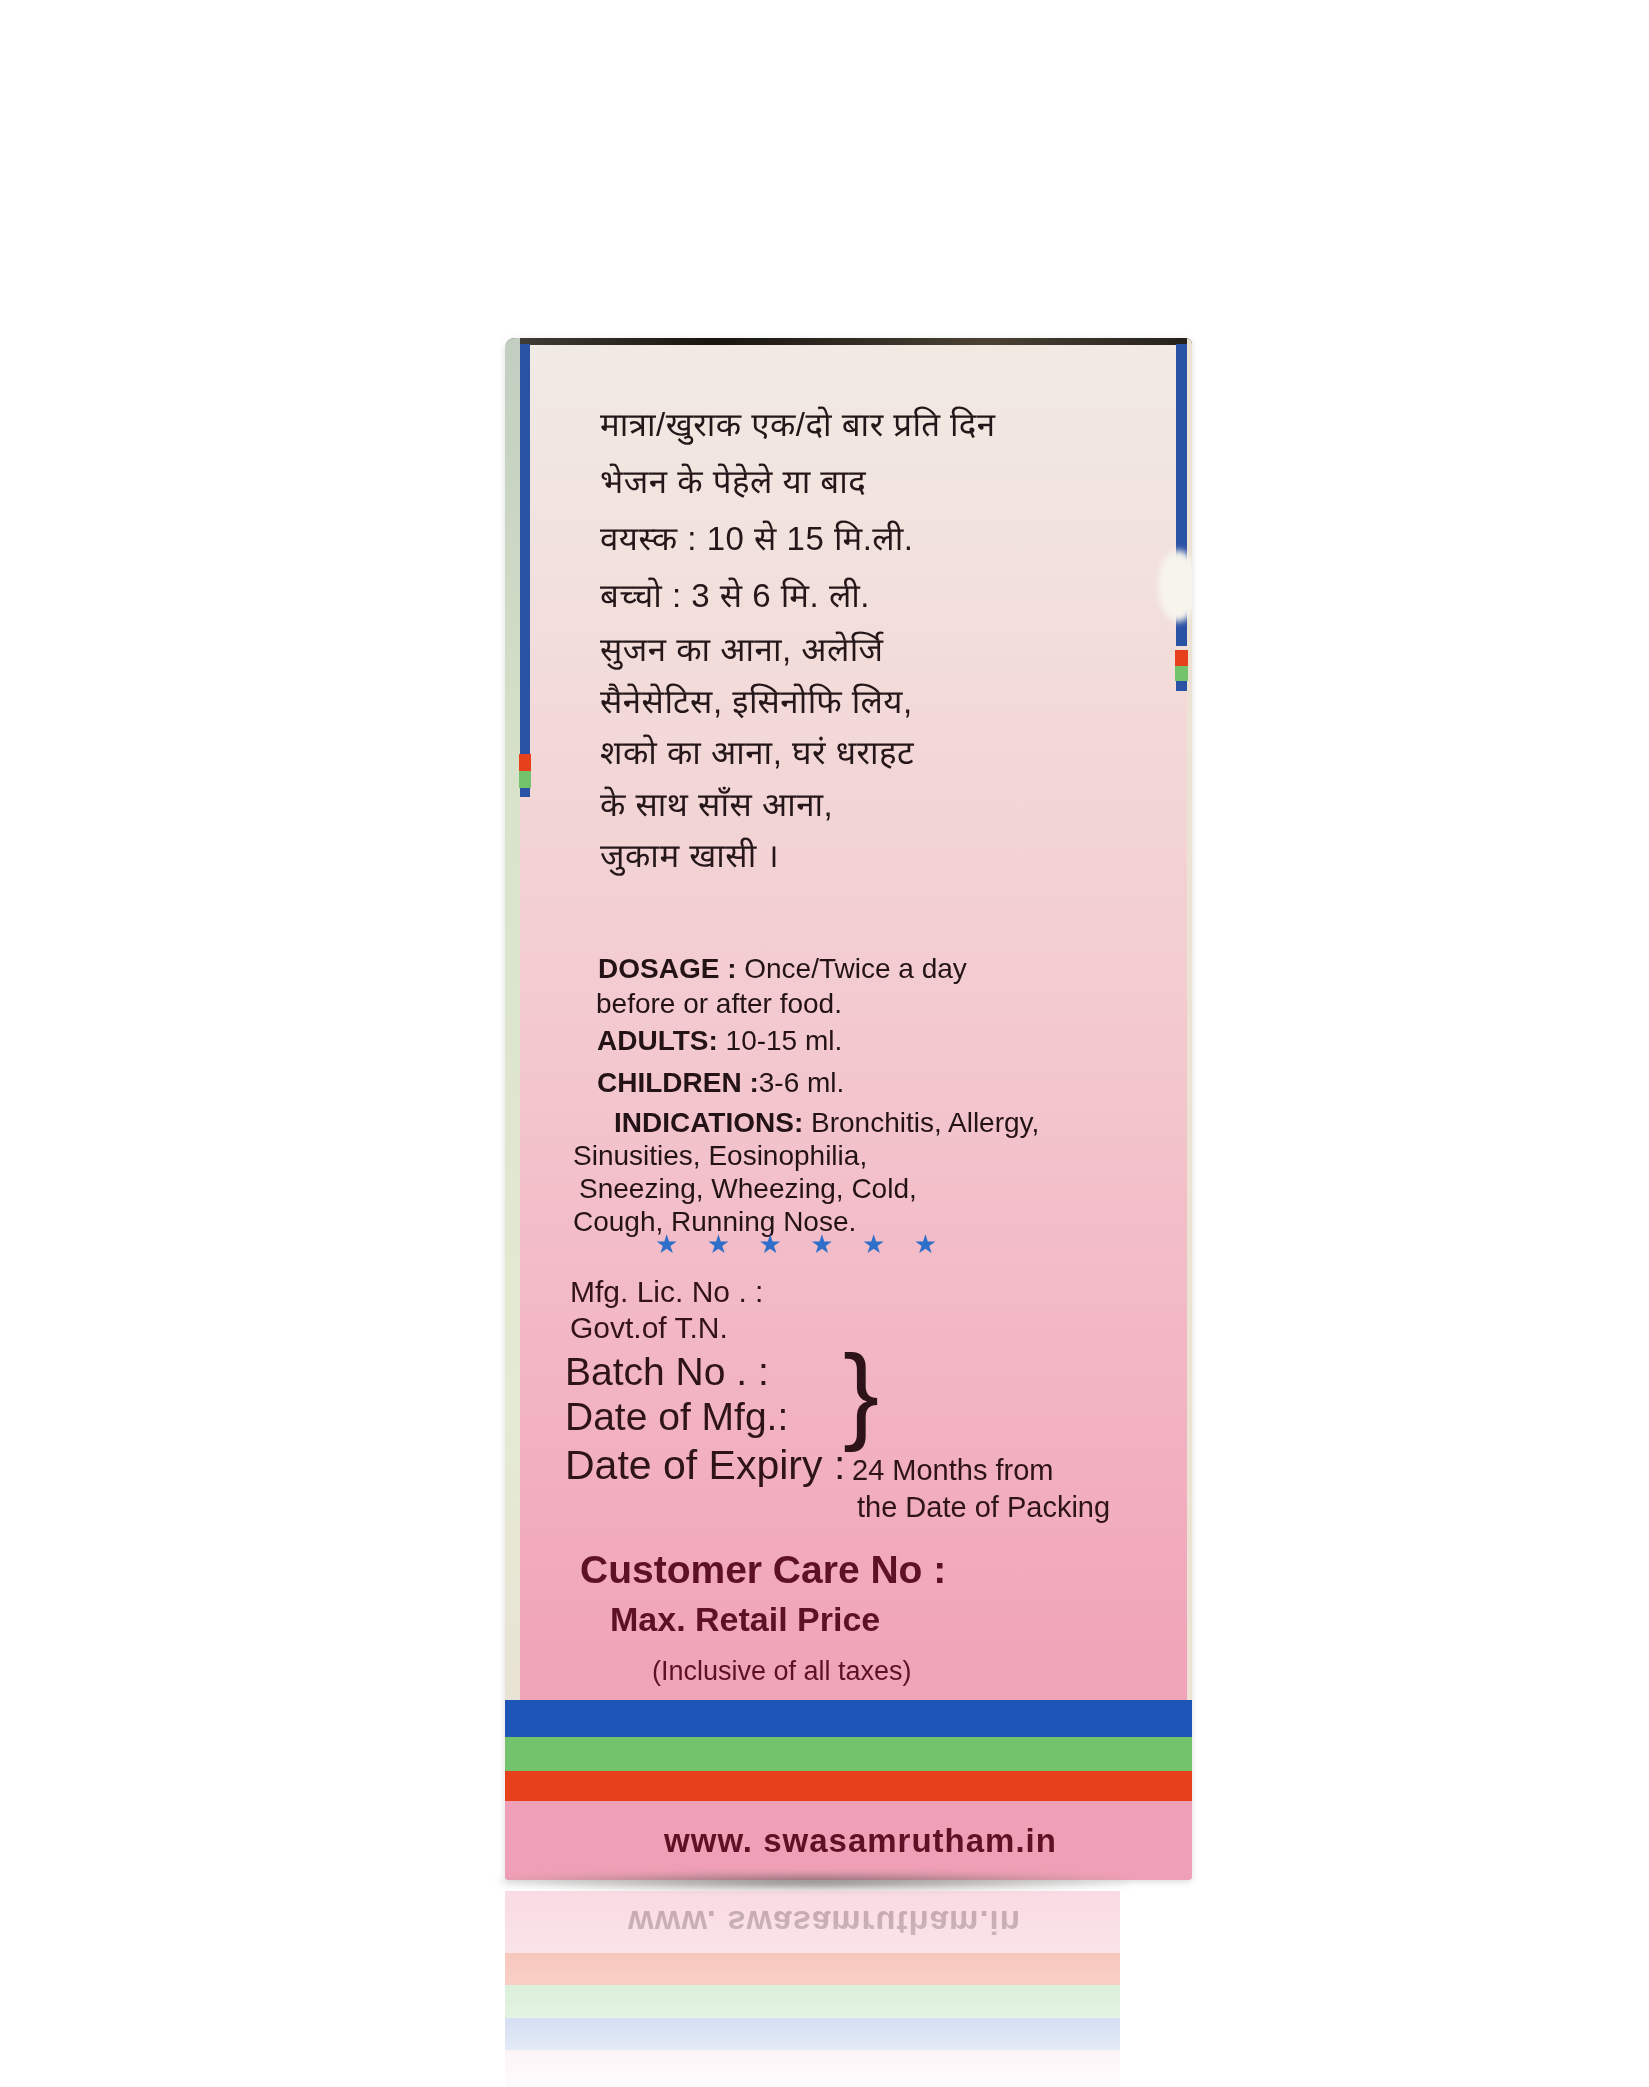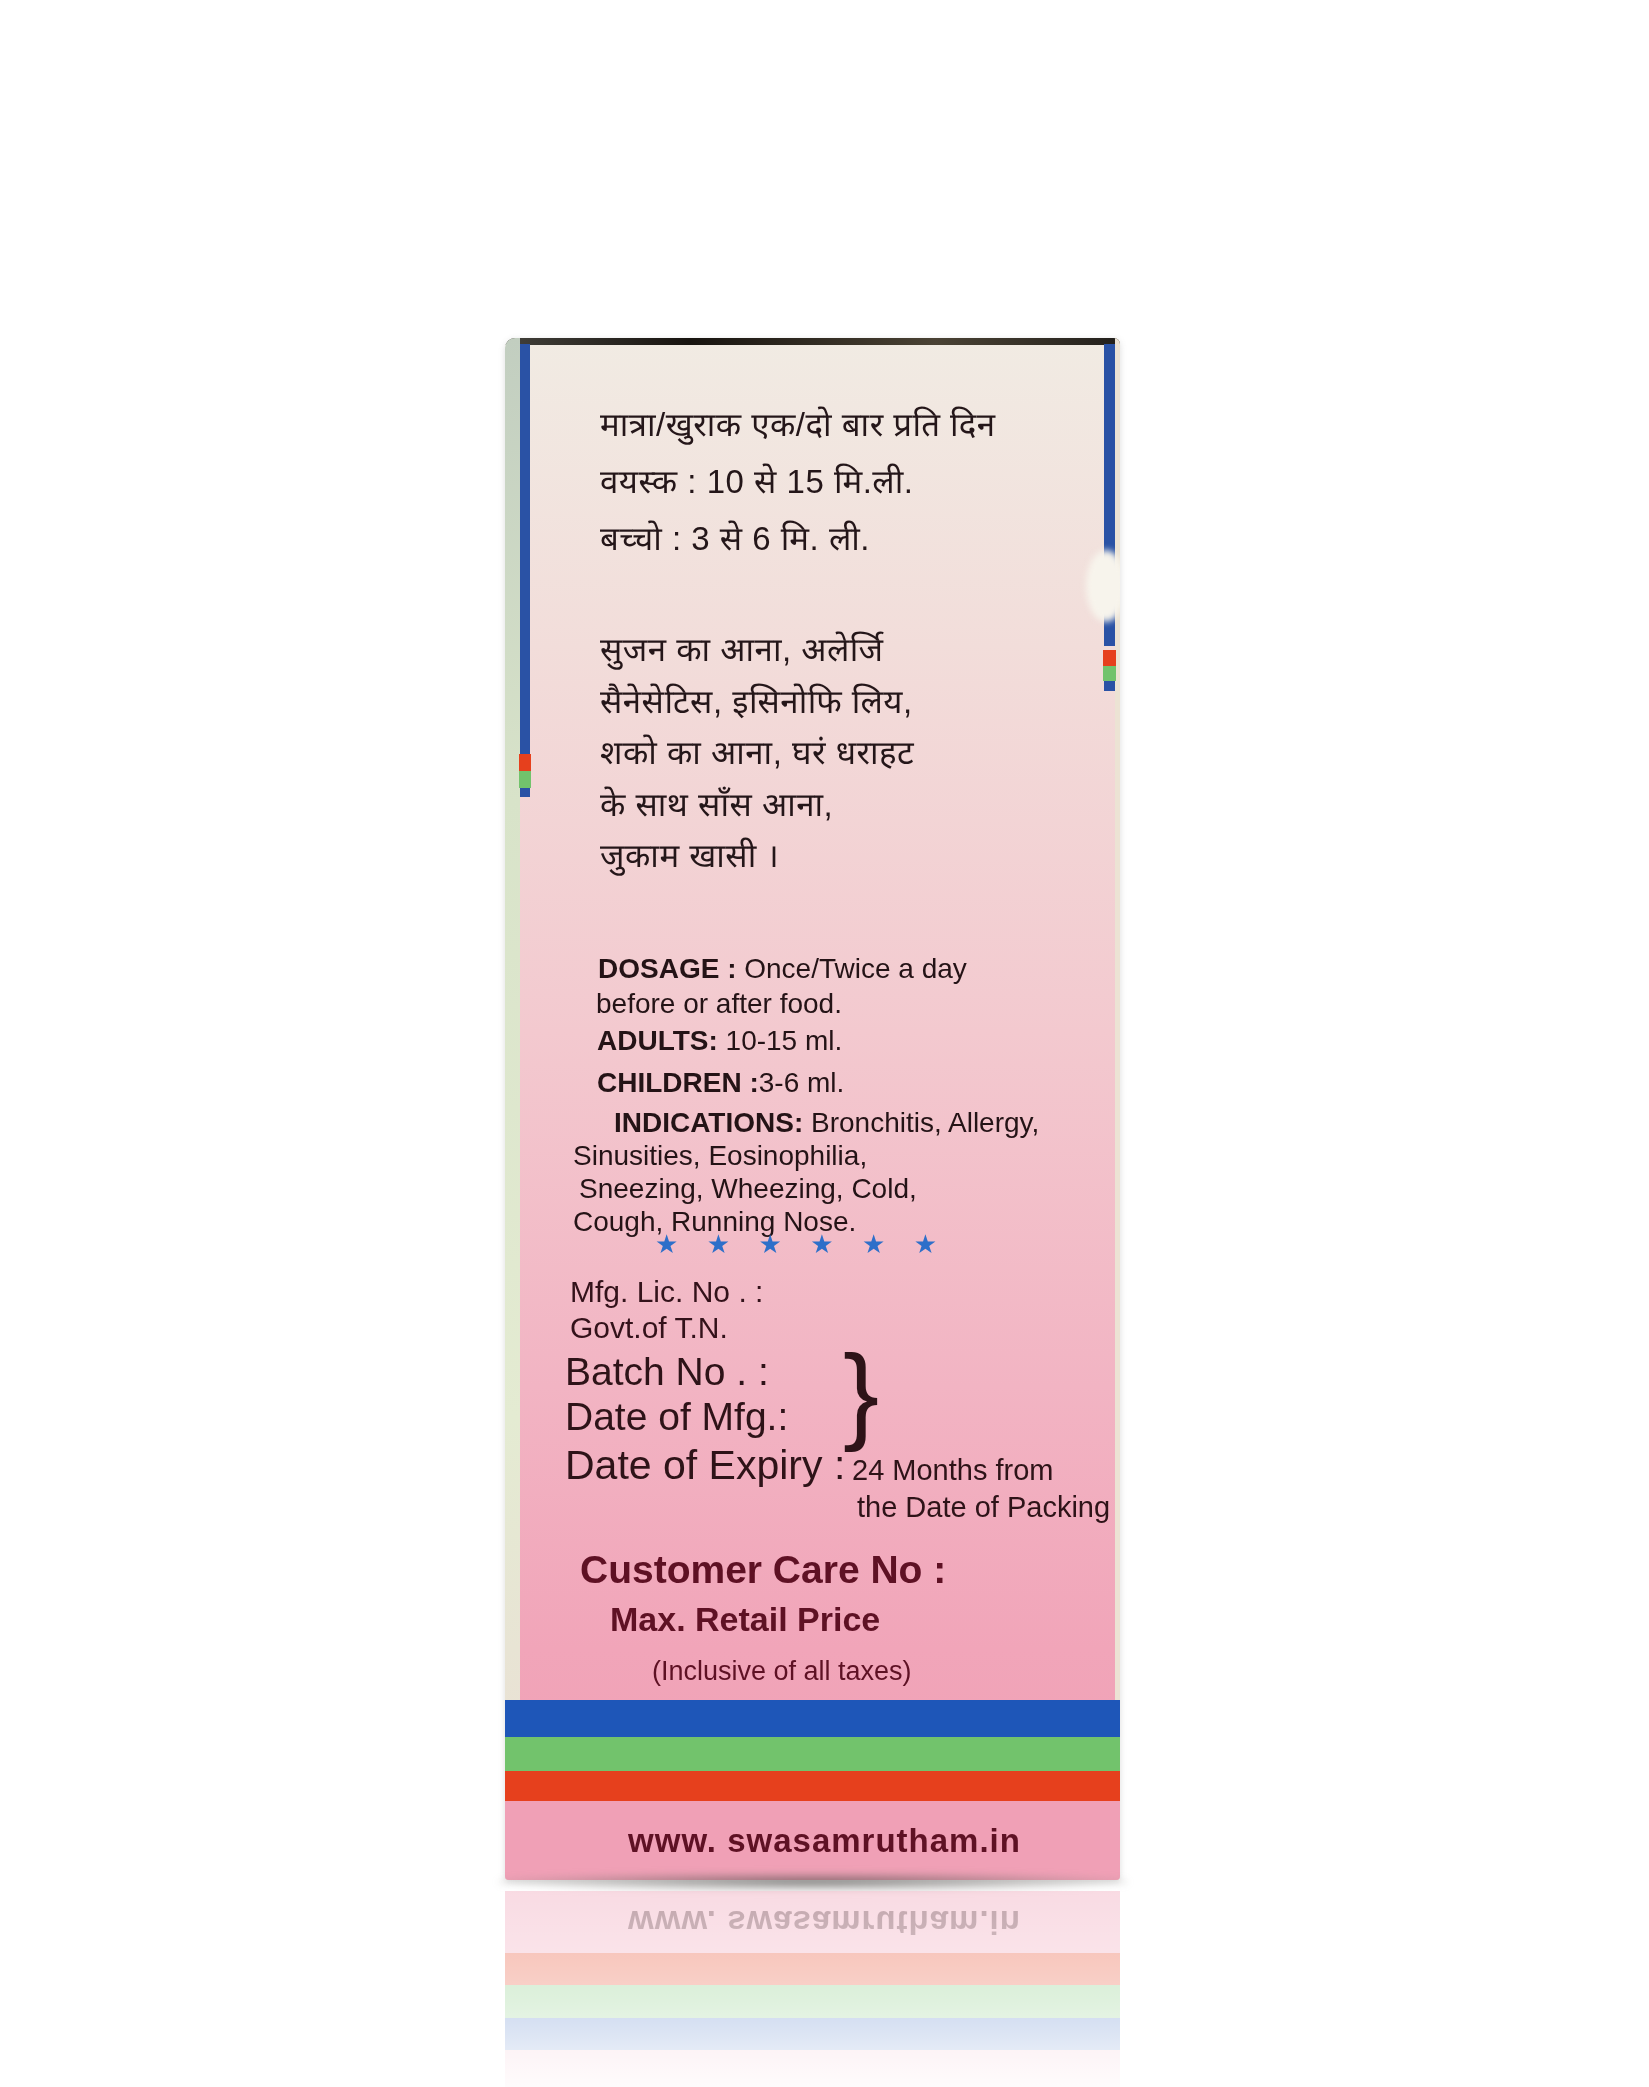--- a/index.html
+++ b/index.html
@@ -1,21 +1,21 @@
 <!DOCTYPE html>
 <html style="--stripe-blue: #1e56b8; --stripe-green: #72c36c; --stripe-red: #e6401d; --stripe-reg-blue: #2a52a5; --band-pink: #f0a0b6; --maroon-text: #5e1124; --star-blue: #2e6fc9;"><head>
 <meta charset="utf-8">
 <style>
   html,body{margin:0;padding:0;background:#ffffff;}
   body{font-family:"Liberation Sans",sans-serif;}
   .scene{position:relative;width:1649px;height:2087px;background:#ffffff;overflow:hidden;}
 
   
   .box{
-    position:absolute;left:505px;top:338px;width:615px;height:1542px;
+    position:absolute;left:505px;top:338px;width:687px;height:1542px;
     background:linear-gradient(180deg,#f1ebe3 0%,#f2ddda 20%,#f3c9cf 45%,#f2b4c3 68%,#f1a5b9 85%,#ef9fb4 100%);
     border-radius:10px 6px 4px 4px;
     overflow:hidden;
     box-shadow:0 2px 6px rgba(120,120,120,.25);
   }
   .top-edge{position:absolute;left:0;top:0;width:100%;height:7px;
     background:linear-gradient(90deg,#42403a,#181410 30%,#4a4234 70%,#23201c);
     border-radius:10px 6px 0 0;}
 
   
@@ -111,20 +111,21 @@
     <div class="regmark blue l-blue"></div>
     <div class="edge-right-outer"></div>
     <div class="edge-right-blue"></div>
     <div class="scuff"></div>
     <div class="regmark red r-red"></div>
     <div class="regmark green r-green"></div>
     <div class="regmark blue r-blue"></div>
 
     <div class="hindi hindi-block1">
       <div>मात्रा/खुराक एक/दो बार प्रति दिन</div>
+      <div>भेजन के पेहेले या बाद</div>
       <div>वयस्क : 10 से 15 मि.ली.</div>
       <div>बच्चो : 3 से 6 मि. ली.</div>
     </div>
     <div class="hindi hindi-block2">
       <div>सुजन का आना, अलेर्जि</div>
       <div>सैनेसेटिस, इसिनोफि लिय,</div>
       <div>शको का आना, घरं धराहट</div>
       <div>के साथ साँस आना,</div>
       <div>जुकाम खासी ।</div>
     </div>

